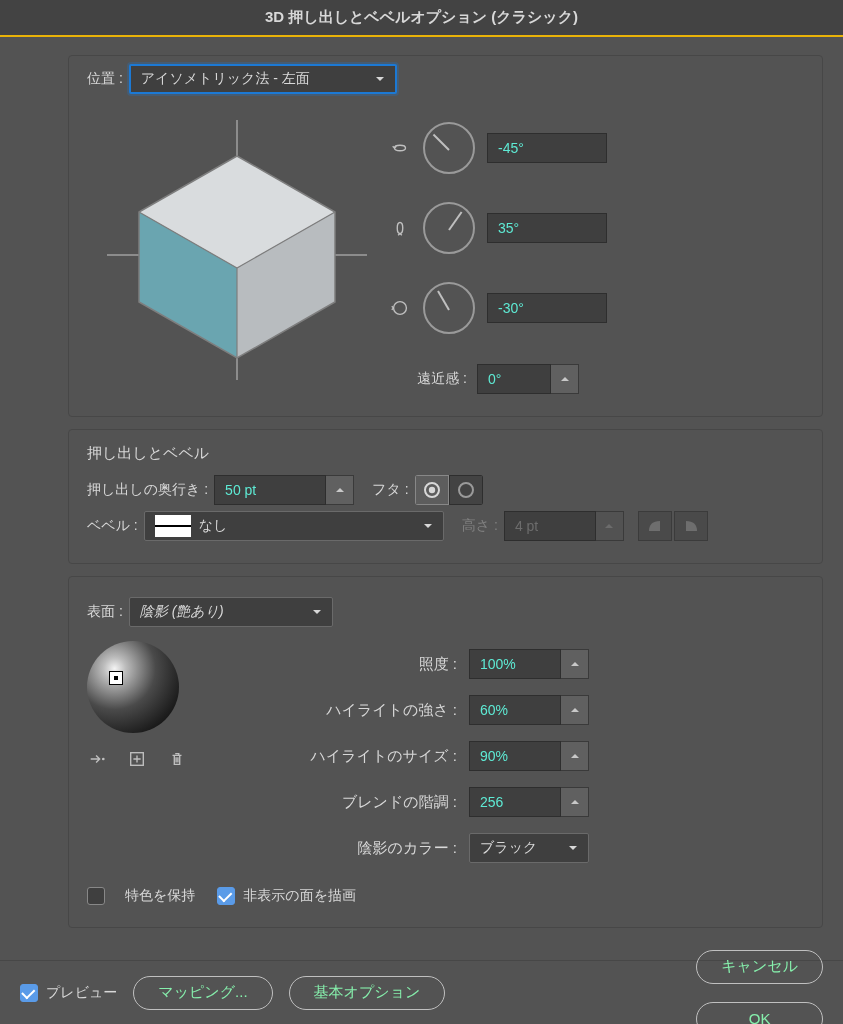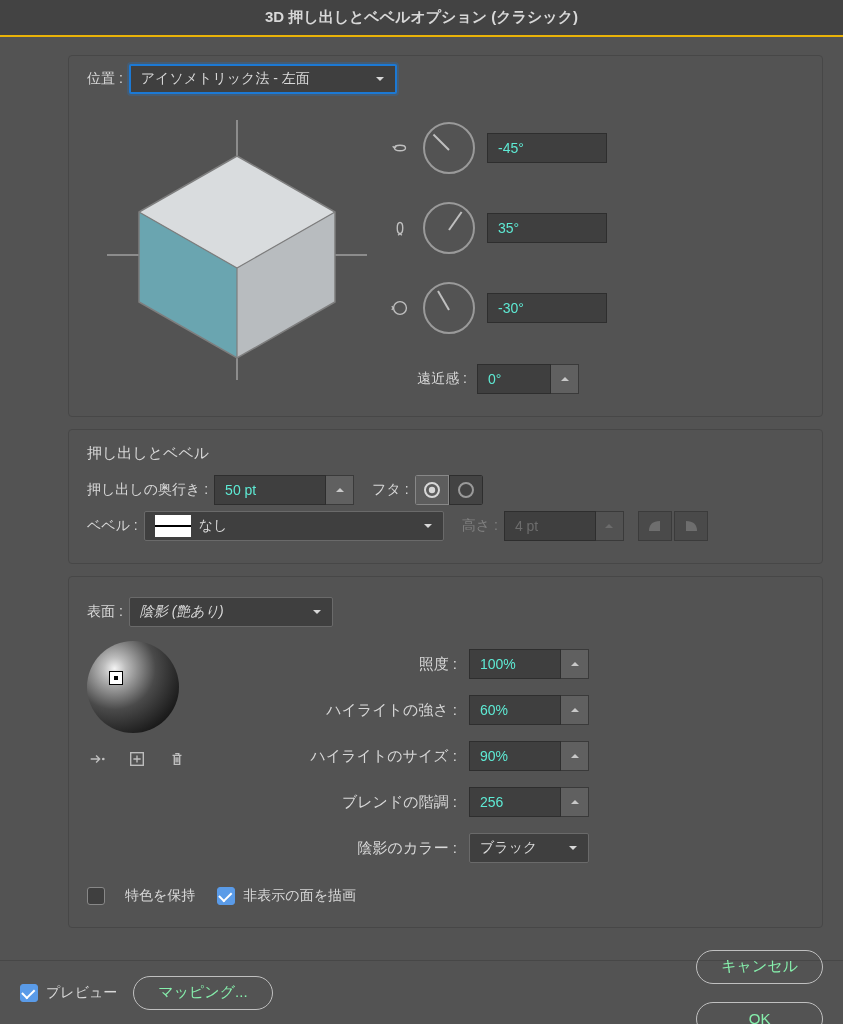--- a/index.html
+++ b/index.html
@@ -440,20 +440,23 @@
   </div>
 
   <div class="footer">
     <label style="display:flex; align-items:center;">
       <span class="checkbox checked"></span>
       <span>プレビュー</span>
     </label>
     <button class="btn-pill">
         <span>マッピング...</span>
       </button>
+    <button class="btn-pill">
+        <span>基本オプション</span>
+      </button>
     <div class="right">
       <button class="btn-pill">
           <span>キャンセル</span>
         </button>
       <button class="btn-pill" style="min-width:120px;">
           <span>OK</span>
         </button>
     </div>
   </div>
 

